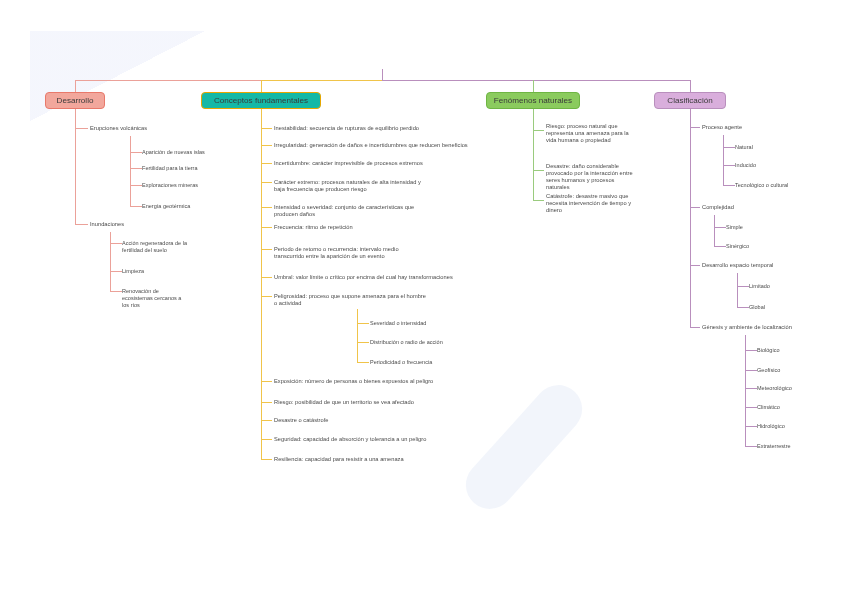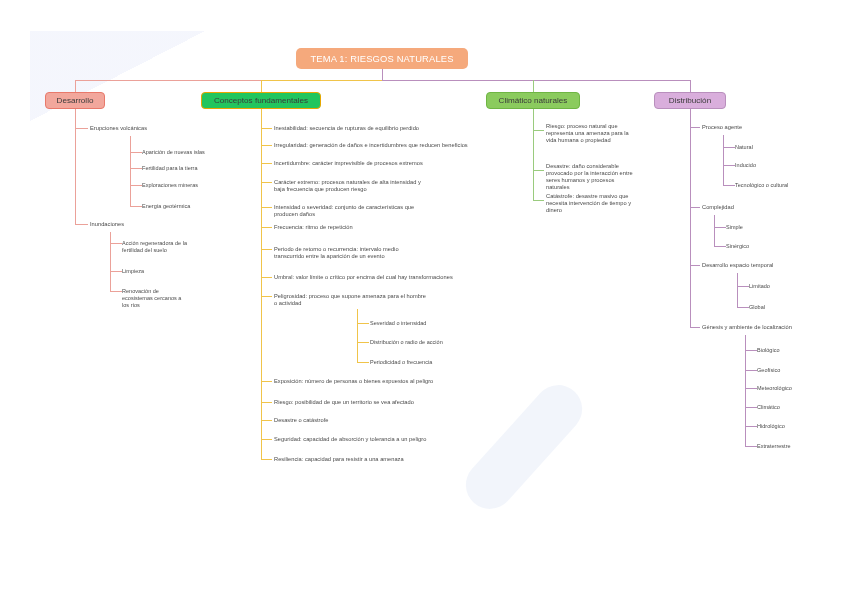--- a/index.html
+++ b/index.html
@@ -90,21 +90,20 @@
   .leaf.lvl2 { font-size: 5.5px; }
 </style>
 </head>
 <body>
 
 <div id="canvas">
 
   <div class="wm wm-tri"></div>
   <div class="wm wm-stripe"></div>
 
-  <div class="root-node" id="root-node" style="background: rgb(245, 169, 124); color: rgb(255, 255, 255);">TEMA 1: RIESGOS NATURALES</div>
 
   <div id="lines-layer">
       <div class="ln ln-v" style="left: 382px; top: 69px; height: 11px; border-left-color: rgb(185, 143, 189);"></div>
       <div class="ln ln-h" style="left: 75px; top: 80px; width: 186px; border-top-color: rgb(235, 161, 153);"></div>
       <div class="ln ln-h" style="left: 261px; top: 80px; width: 121px; border-top-color: rgb(240, 196, 74);"></div>
       <div class="ln ln-h" style="left: 382px; top: 80px; width: 308px; border-top-color: rgb(185, 143, 189);"></div>
       <div class="ln ln-v" style="left: 75px; top: 80px; height: 12px; border-left-color: rgb(235, 161, 153);"></div>
       <div class="ln ln-v" style="left: 261px; top: 80px; height: 12px; border-left-color: rgb(240, 196, 74);"></div>
       <div class="ln ln-v" style="left: 533px; top: 80px; height: 12px; border-left-color: rgb(154, 203, 126);"></div>
       <div class="ln ln-v" style="left: 690px; top: 80px; height: 12px; border-left-color: rgb(185, 143, 189);"></div>
@@ -162,23 +161,23 @@
       <div class="ln ln-v" style="left: 745px; top: 335px; height: 111px; border-left-color: rgb(185, 143, 189);"></div>
       <div class="ln ln-h" style="left: 745px; top: 350px; width: 12px; border-top-color: rgb(185, 143, 189);"></div>
       <div class="ln ln-h" style="left: 745px; top: 370px; width: 12px; border-top-color: rgb(185, 143, 189);"></div>
       <div class="ln ln-h" style="left: 745px; top: 388px; width: 12px; border-top-color: rgb(185, 143, 189);"></div>
       <div class="ln ln-h" style="left: 745px; top: 407px; width: 12px; border-top-color: rgb(185, 143, 189);"></div>
       <div class="ln ln-h" style="left: 745px; top: 426px; width: 12px; border-top-color: rgb(185, 143, 189);"></div>
       <div class="ln ln-h" style="left: 745px; top: 446px; width: 12px; border-top-color: rgb(185, 143, 189);"></div>
     </div>
   <div id="nodes-layer">
       <div class="branch-box" style="left: 45px; top: 92px; width: 60px; background: rgb(242, 167, 156); border: 1px solid rgb(232, 121, 107); color: rgb(58, 58, 58);">Desarrollo</div>
-      <div class="branch-box" style="left: 201px; top: 92px; width: 120px; background: #22c55e; border: 1px solid rgb(232, 166, 0); color: rgb(58, 58, 58);">Conceptos fundamentales</div>
-      <div class="branch-box" style="left: 486px; top: 92px; width: 94px; background: rgb(139, 203, 94); border: 1px solid rgb(111, 181, 68); color: rgb(58, 58, 58);">Climático naturales</div>
-      <div class="branch-box" style="left: 654px; top: 92px; width: 72px; background: rgb(217, 174, 220); border: 1px solid rgb(185, 143, 189); color: rgb(58, 58, 58);">Distribución</div>
+      <div class="branch-box" style="left: 201px; top: 92px; width: 120px; background: #14b8a6; border: 1px solid rgb(232, 166, 0); color: rgb(58, 58, 58);">Conceptos fundamentales</div>
+      <div class="branch-box" style="left: 486px; top: 92px; width: 94px; background: rgb(139, 203, 94); border: 1px solid rgb(111, 181, 68); color: rgb(58, 58, 58);">Fenómenos naturales</div>
+      <div class="branch-box" style="left: 654px; top: 92px; width: 72px; background: rgb(217, 174, 220); border: 1px solid rgb(185, 143, 189); color: rgb(58, 58, 58);">Clasificación</div>
       <div class="leaf lvl1" style="left: 90px; top: 124.5px; color: rgb(74, 74, 74);">Erupciones volcánicas</div>
       <div class="leaf lvl2" style="left: 142px; top: 148.5px; color: rgb(74, 74, 74);">Aparición de nuevas islas</div>
       <div class="leaf lvl2" style="left: 142px; top: 164.5px; color: rgb(74, 74, 74);">Fertilidad para la tierra</div>
       <div class="leaf lvl2" style="left: 142px; top: 181.5px; color: rgb(74, 74, 74);">Exploraciones mineras</div>
       <div class="leaf lvl2" style="left: 142px; top: 202.5px; color: rgb(74, 74, 74);">Energía geotérmica</div>
       <div class="leaf lvl1" style="left: 90px; top: 220.5px; color: rgb(74, 74, 74);">Inundaciones</div>
       <div class="leaf lvl2" style="left: 122px; top: 239.5px; color: rgb(74, 74, 74);">Acción regeneradora de la
 fertilidad del suelo</div>
       <div class="leaf lvl2" style="left: 122px; top: 267.5px; color: rgb(74, 74, 74);">Limpieza</div>
       <div class="leaf lvl2" style="left: 122px; top: 287.5px; color: rgb(74, 74, 74);">Renovación de

